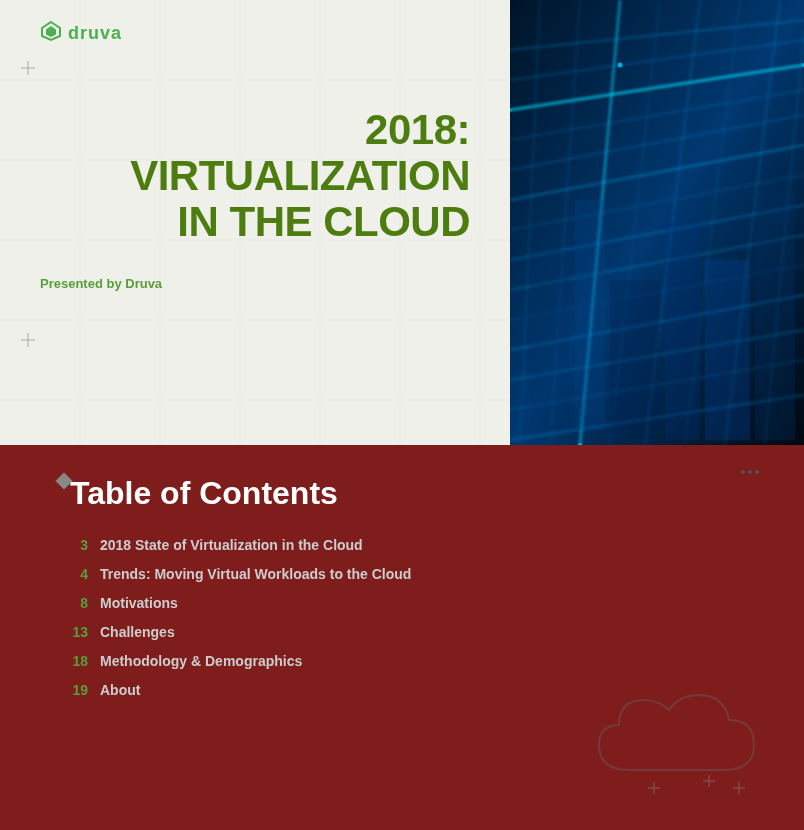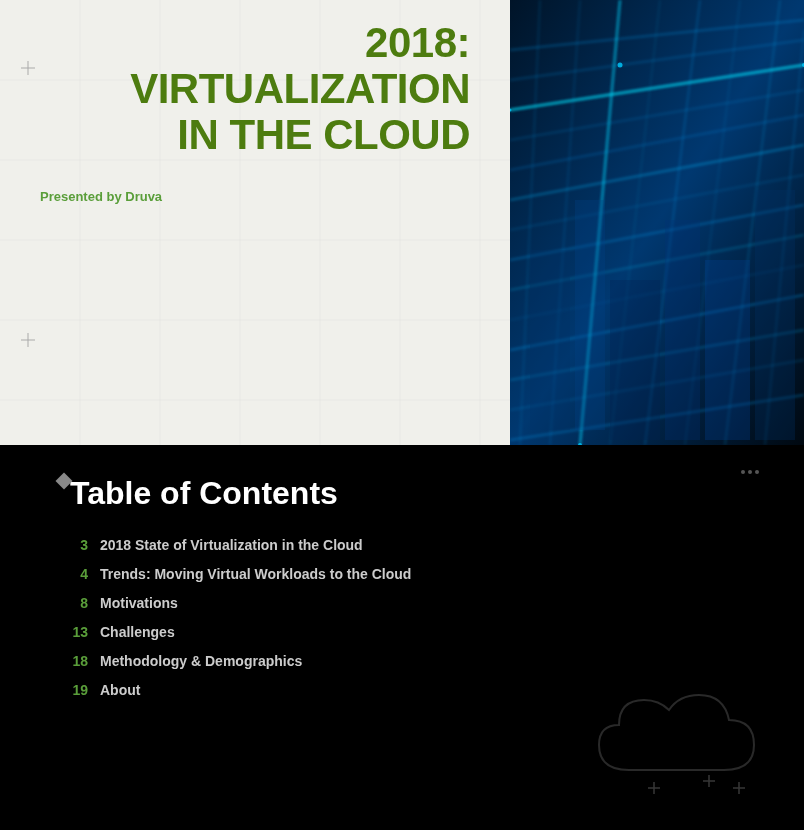--- a/index.html
+++ b/index.html
@@ -149,21 +149,21 @@
       top: 0;
       left: 0;
       width: 100%;
       height: 100%;
     }
 
     
     .bottom-section {
       width: 804px;
       height: 385px;
-      background: #000000;
+      background: #7f1d1d;
       position: relative;
       padding: 20px 40px 20px 70px;
     }
 
     .diamond-icon {
       position: absolute;
       left: 58px;
       top: 30px;
       width: 12px;
       height: 12px;
@@ -254,20 +254,29 @@
       <line x1="0" y1="80" x2="510" y2="80"></line>
       <line x1="0" y1="160" x2="510" y2="160"></line>
       <line x1="0" y1="240" x2="510" y2="240"></line>
       <line x1="0" y1="320" x2="510" y2="320"></line>
       <line x1="0" y1="400" x2="510" y2="400"></line>
     </svg>
 
     <div class="crosshair crosshair-top-left"></div>
     <div class="crosshair crosshair-mid-left"></div>
 
+    <div class="logo-area">
+      <span class="logo-icon">
+        <svg width="22" height="22" viewBox="0 0 22 22" fill="none" xmlns="http://www.w3.org/2000/svg">
+          <polygon points="11,2 20,8 20,16 11,20 2,16 2,8" fill="none" stroke="#4caf50" stroke-width="2"></polygon>
+          <polygon points="11,6 16,9.5 16,14.5 11,17 6,14.5 6,9.5" fill="#4caf50"></polygon>
+        </svg>
+      </span>
+      <span class="logo-text">druva</span>
+    </div>
 
     <div class="main-title">
       <div>2018:</div>
       <div>VIRTUALIZATION</div>
       <div>IN THE CLOUD</div>
     </div>
 
     <div class="presented-by">Presented by Druva</div>
 
   </div>

